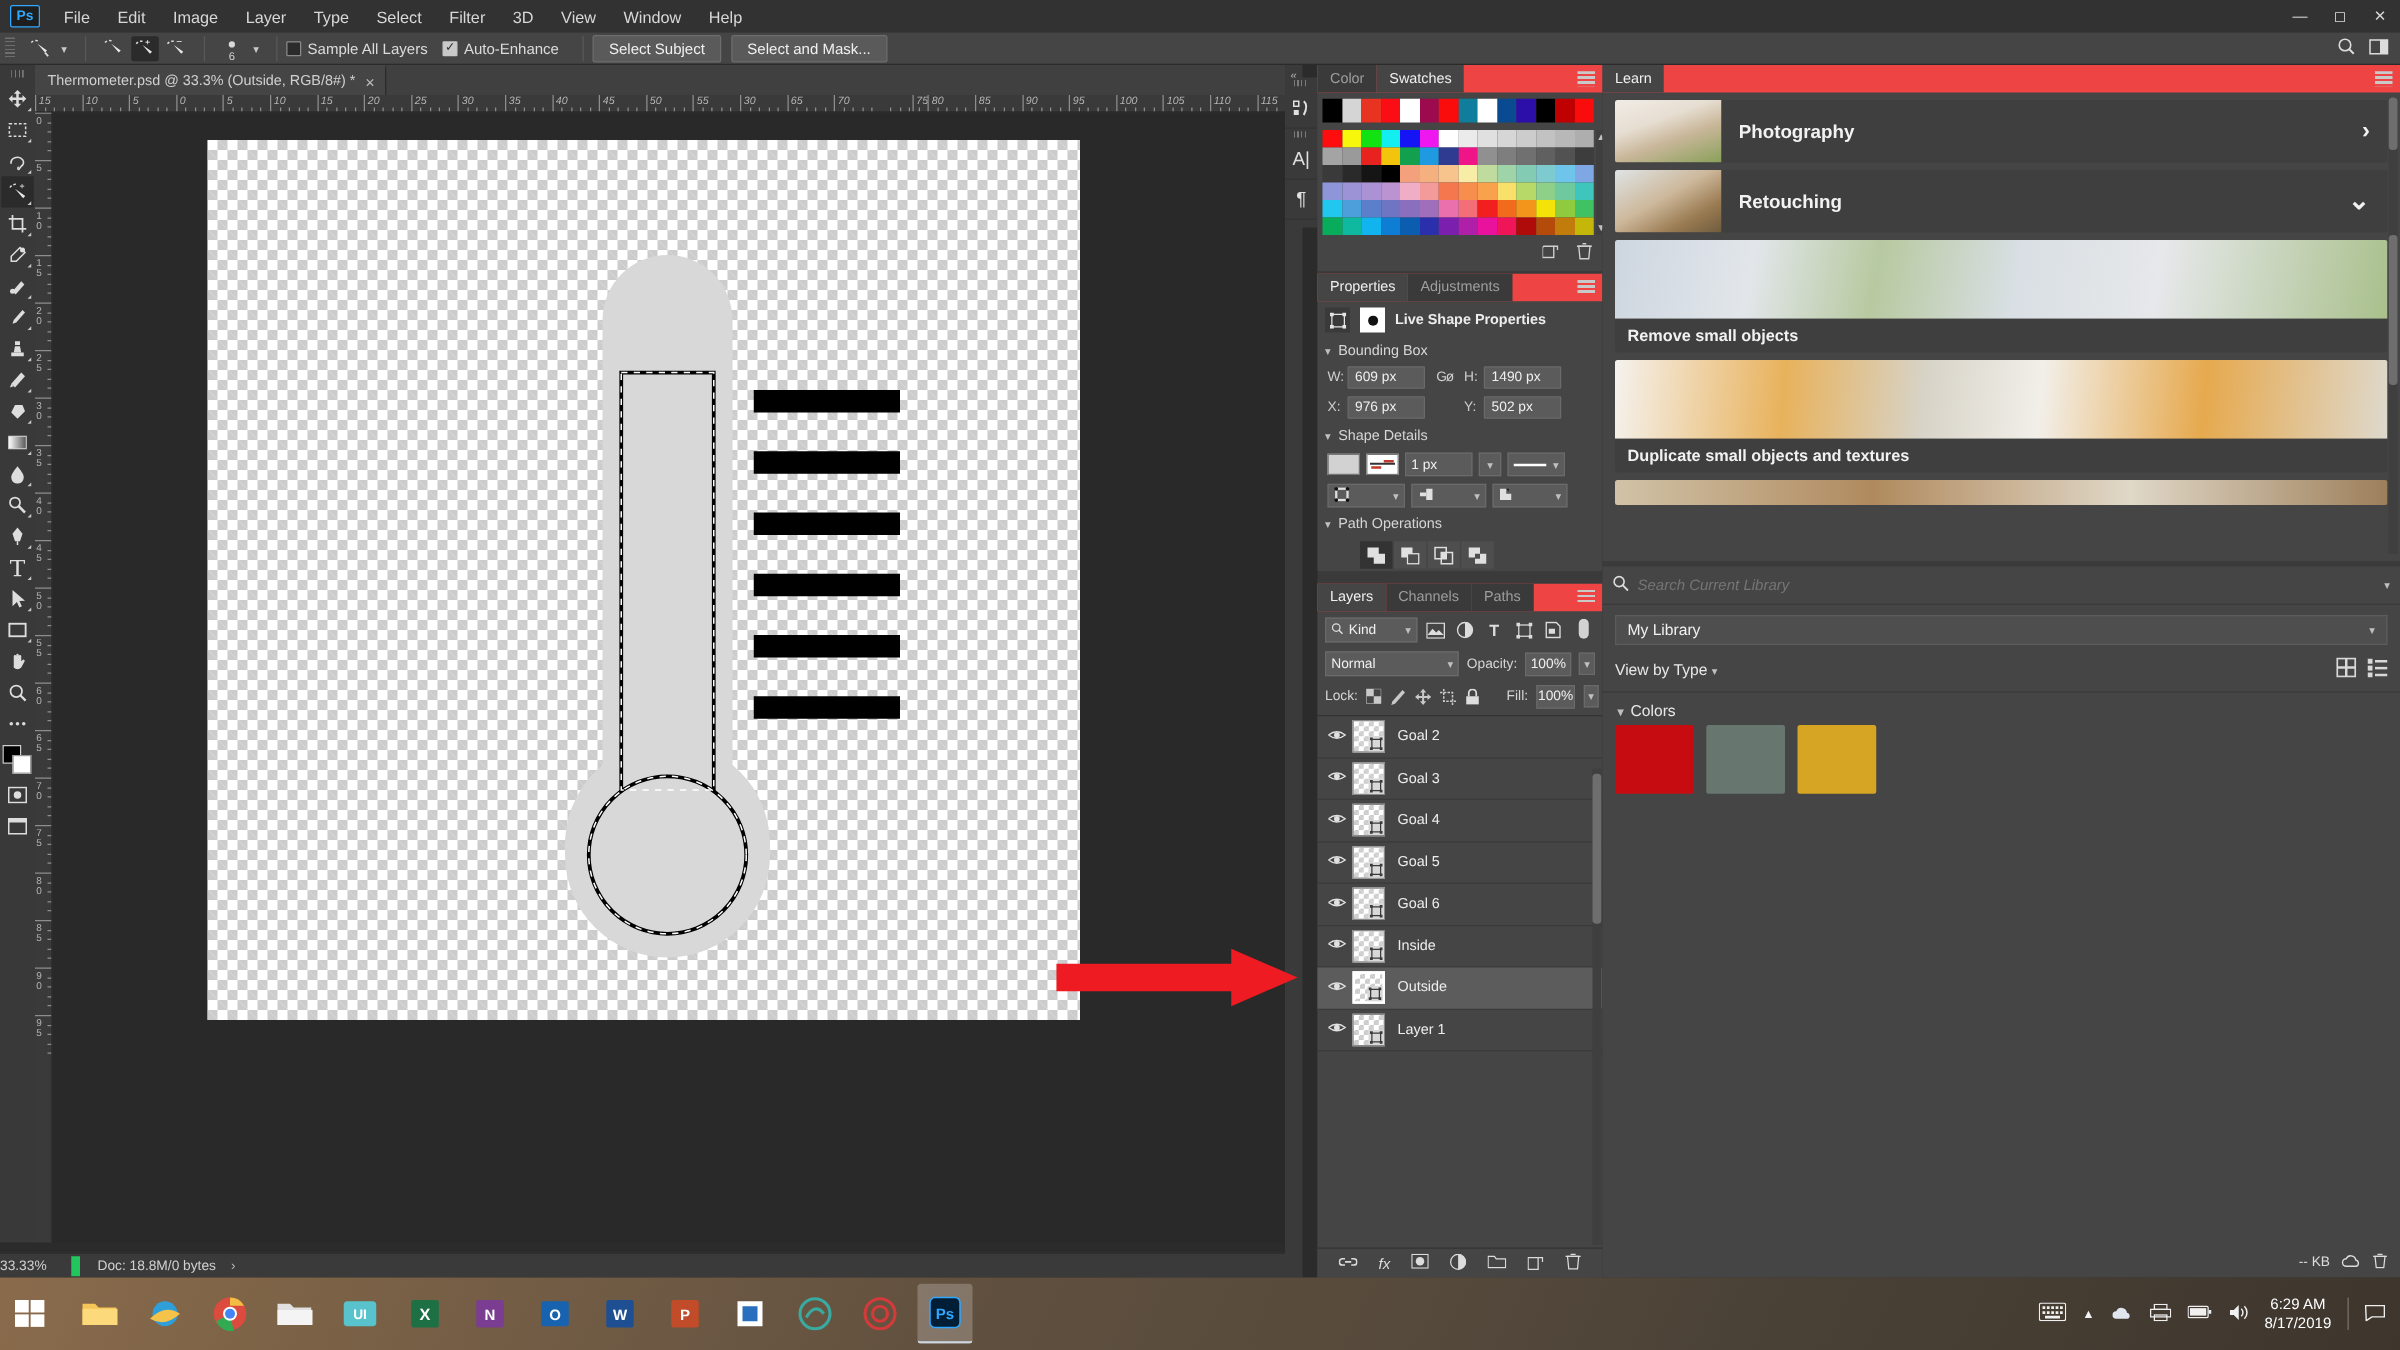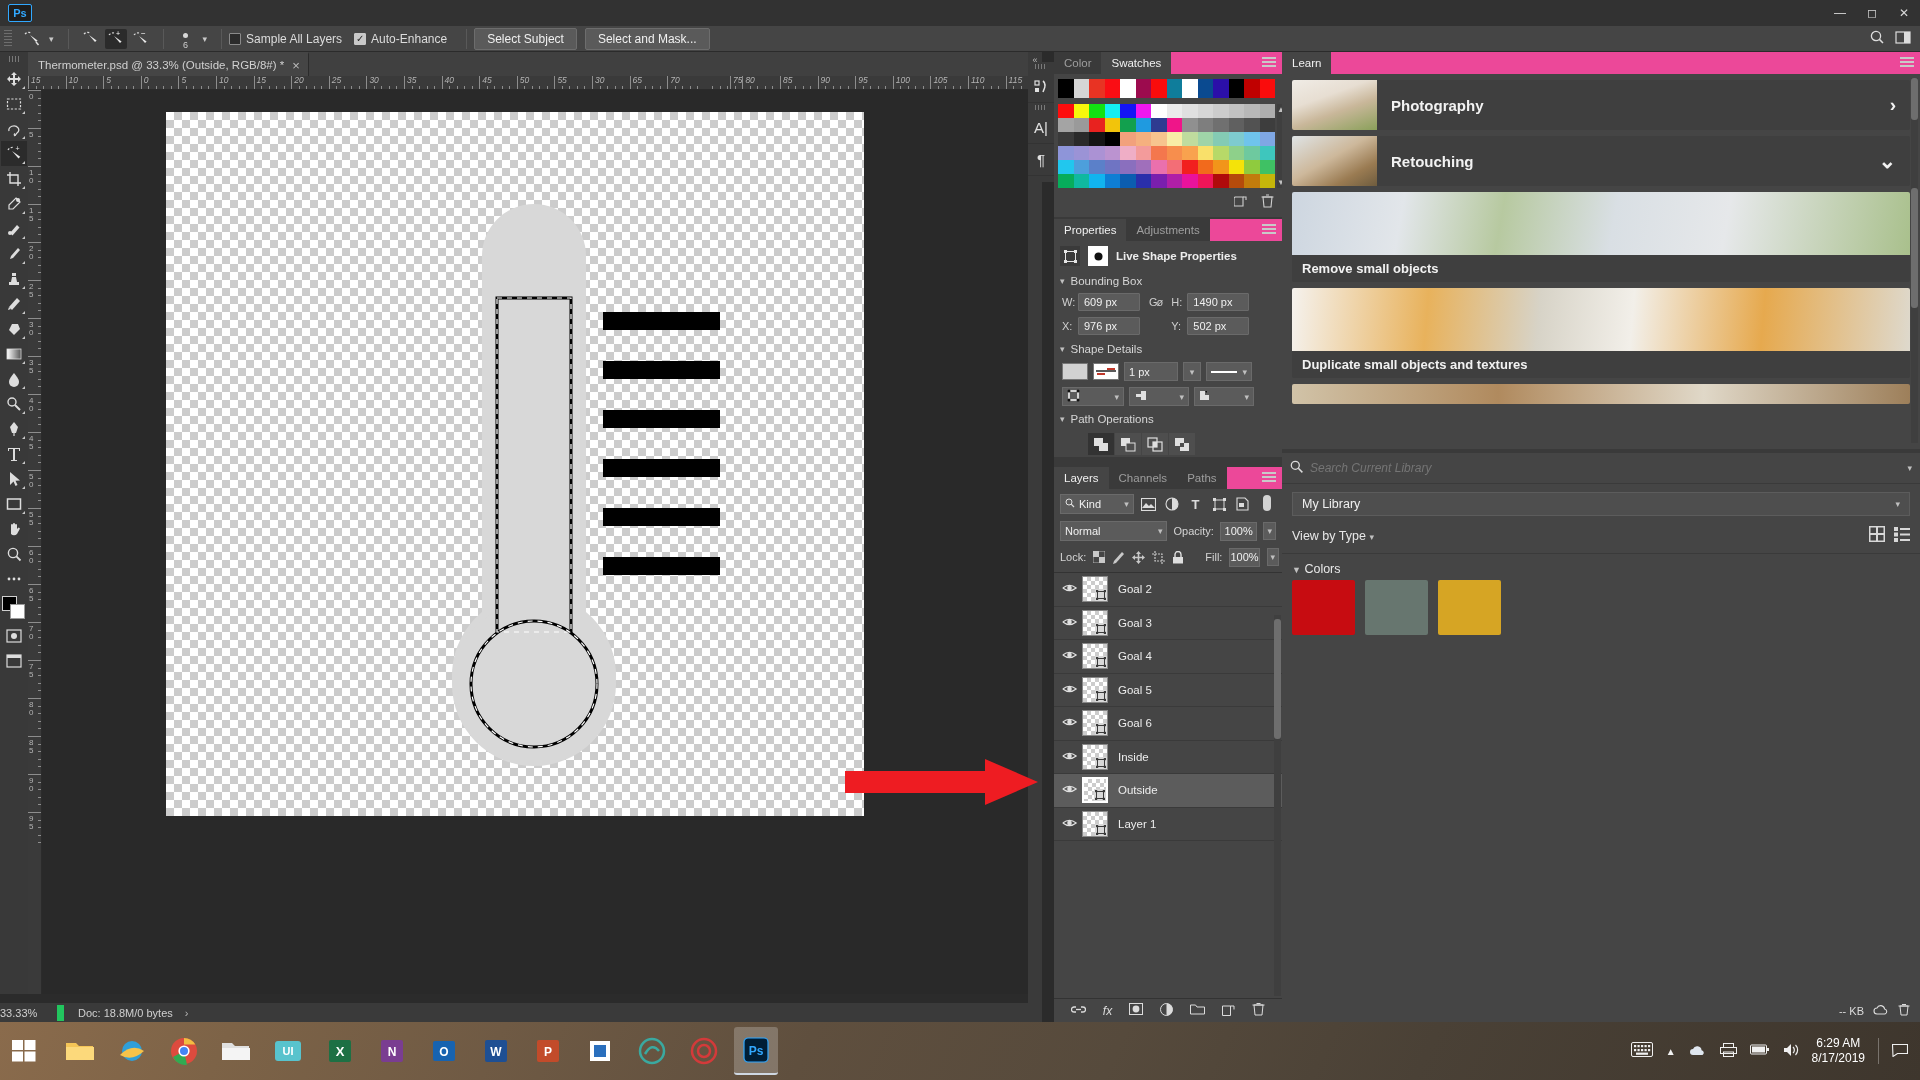--- a/index.html
+++ b/index.html
@@ -173,21 +173,21 @@
   .mini-grip {
     width: 12px; height: 5px; margin: 2px auto;
     background: repeating-linear-gradient(to right, #7a7a7a 0 1px, transparent 1px 3px);
   }
 
   .panel-col-a { position: absolute; top: 52px; left: 1054px; width: 228px; bottom: 58px; background: #3a3a3a; }
   .panel-col-b { position: absolute; top: 52px; left: 1282px; width: 638px; bottom: 58px; background: #3a3a3a; }
 
   .panel { background: #454545; }
   .panel-tabs {
-    display: flex; background: #ec4899; height: 22px; align-items: stretch;
+    display: flex; background: #ef4444; height: 22px; align-items: stretch;
     position: relative;
   }
   .ptab {
     padding: 0 10px; display: flex; align-items: center; font-size: 11.5px;
     color: #9e9e9e; background: #3a3a3a;
   }
   .ptab.active { background: #454545; color: #f0f0f0; }
   .panel-menu {
     position: absolute; right: 6px; top: 5px; width: 14px; height: 12px;
     background: repeating-linear-gradient(to bottom, #c9c9c9 0 2px, transparent 2px 4px);
@@ -364,20 +364,33 @@
   .tb-clock { text-align: center; font-size: 12px; line-height: 15px; color: #ffffff; }
   .tb-sep { width: 1px; height: 26px; background: rgba(255,255,255,0.3); }
 </style>
 </head>
 <body>
 
 <div id="app">
 
   <div class="titlebar">
     <div class="ps-logo">Ps</div>
+    <div class="menu" id="menubar">
+        <div class="menu-item">File</div>
+        <div class="menu-item">Edit</div>
+        <div class="menu-item">Image</div>
+        <div class="menu-item">Layer</div>
+        <div class="menu-item">Type</div>
+        <div class="menu-item">Select</div>
+        <div class="menu-item">Filter</div>
+        <div class="menu-item">3D</div>
+        <div class="menu-item">View</div>
+        <div class="menu-item">Window</div>
+        <div class="menu-item">Help</div>
+      </div>
     <div class="win-controls">
       <div class="win-btn">—</div>
       <div class="win-btn">◻</div>
       <div class="win-btn close">✕</div>
     </div>
   </div>
 
   <div class="optionsbar">
     <div class="grip"></div>
     <div class="tool-preset">

